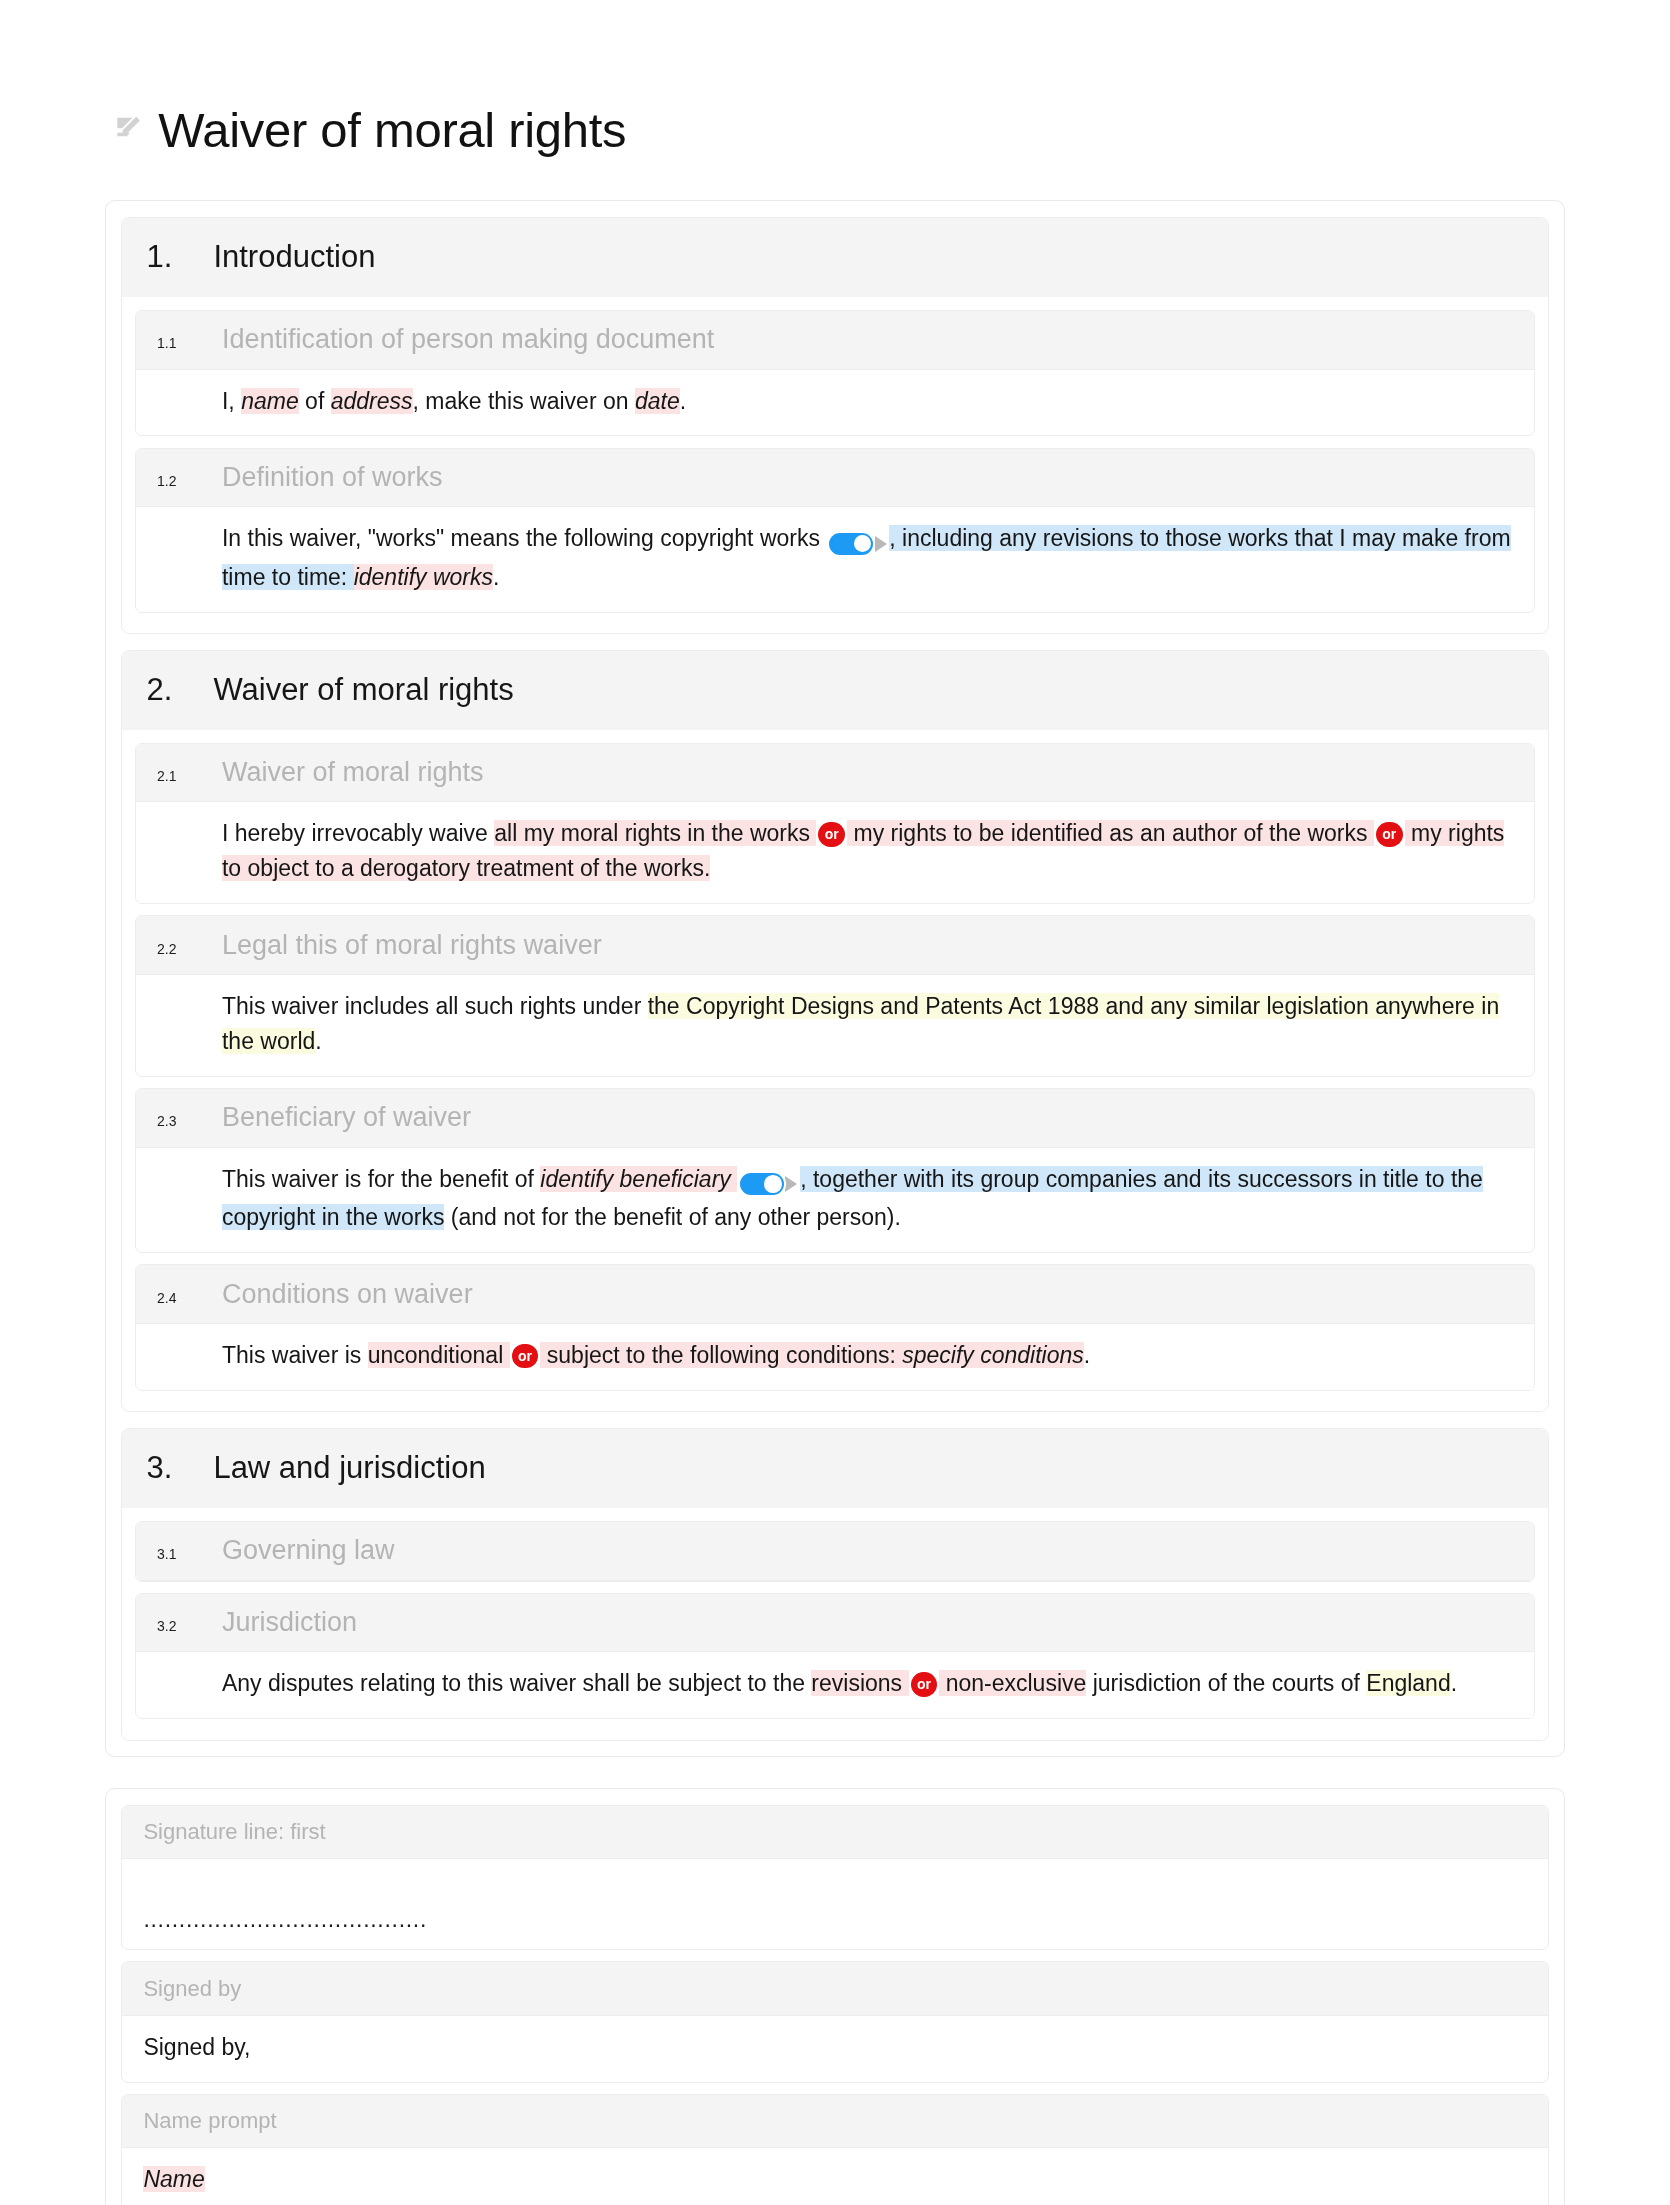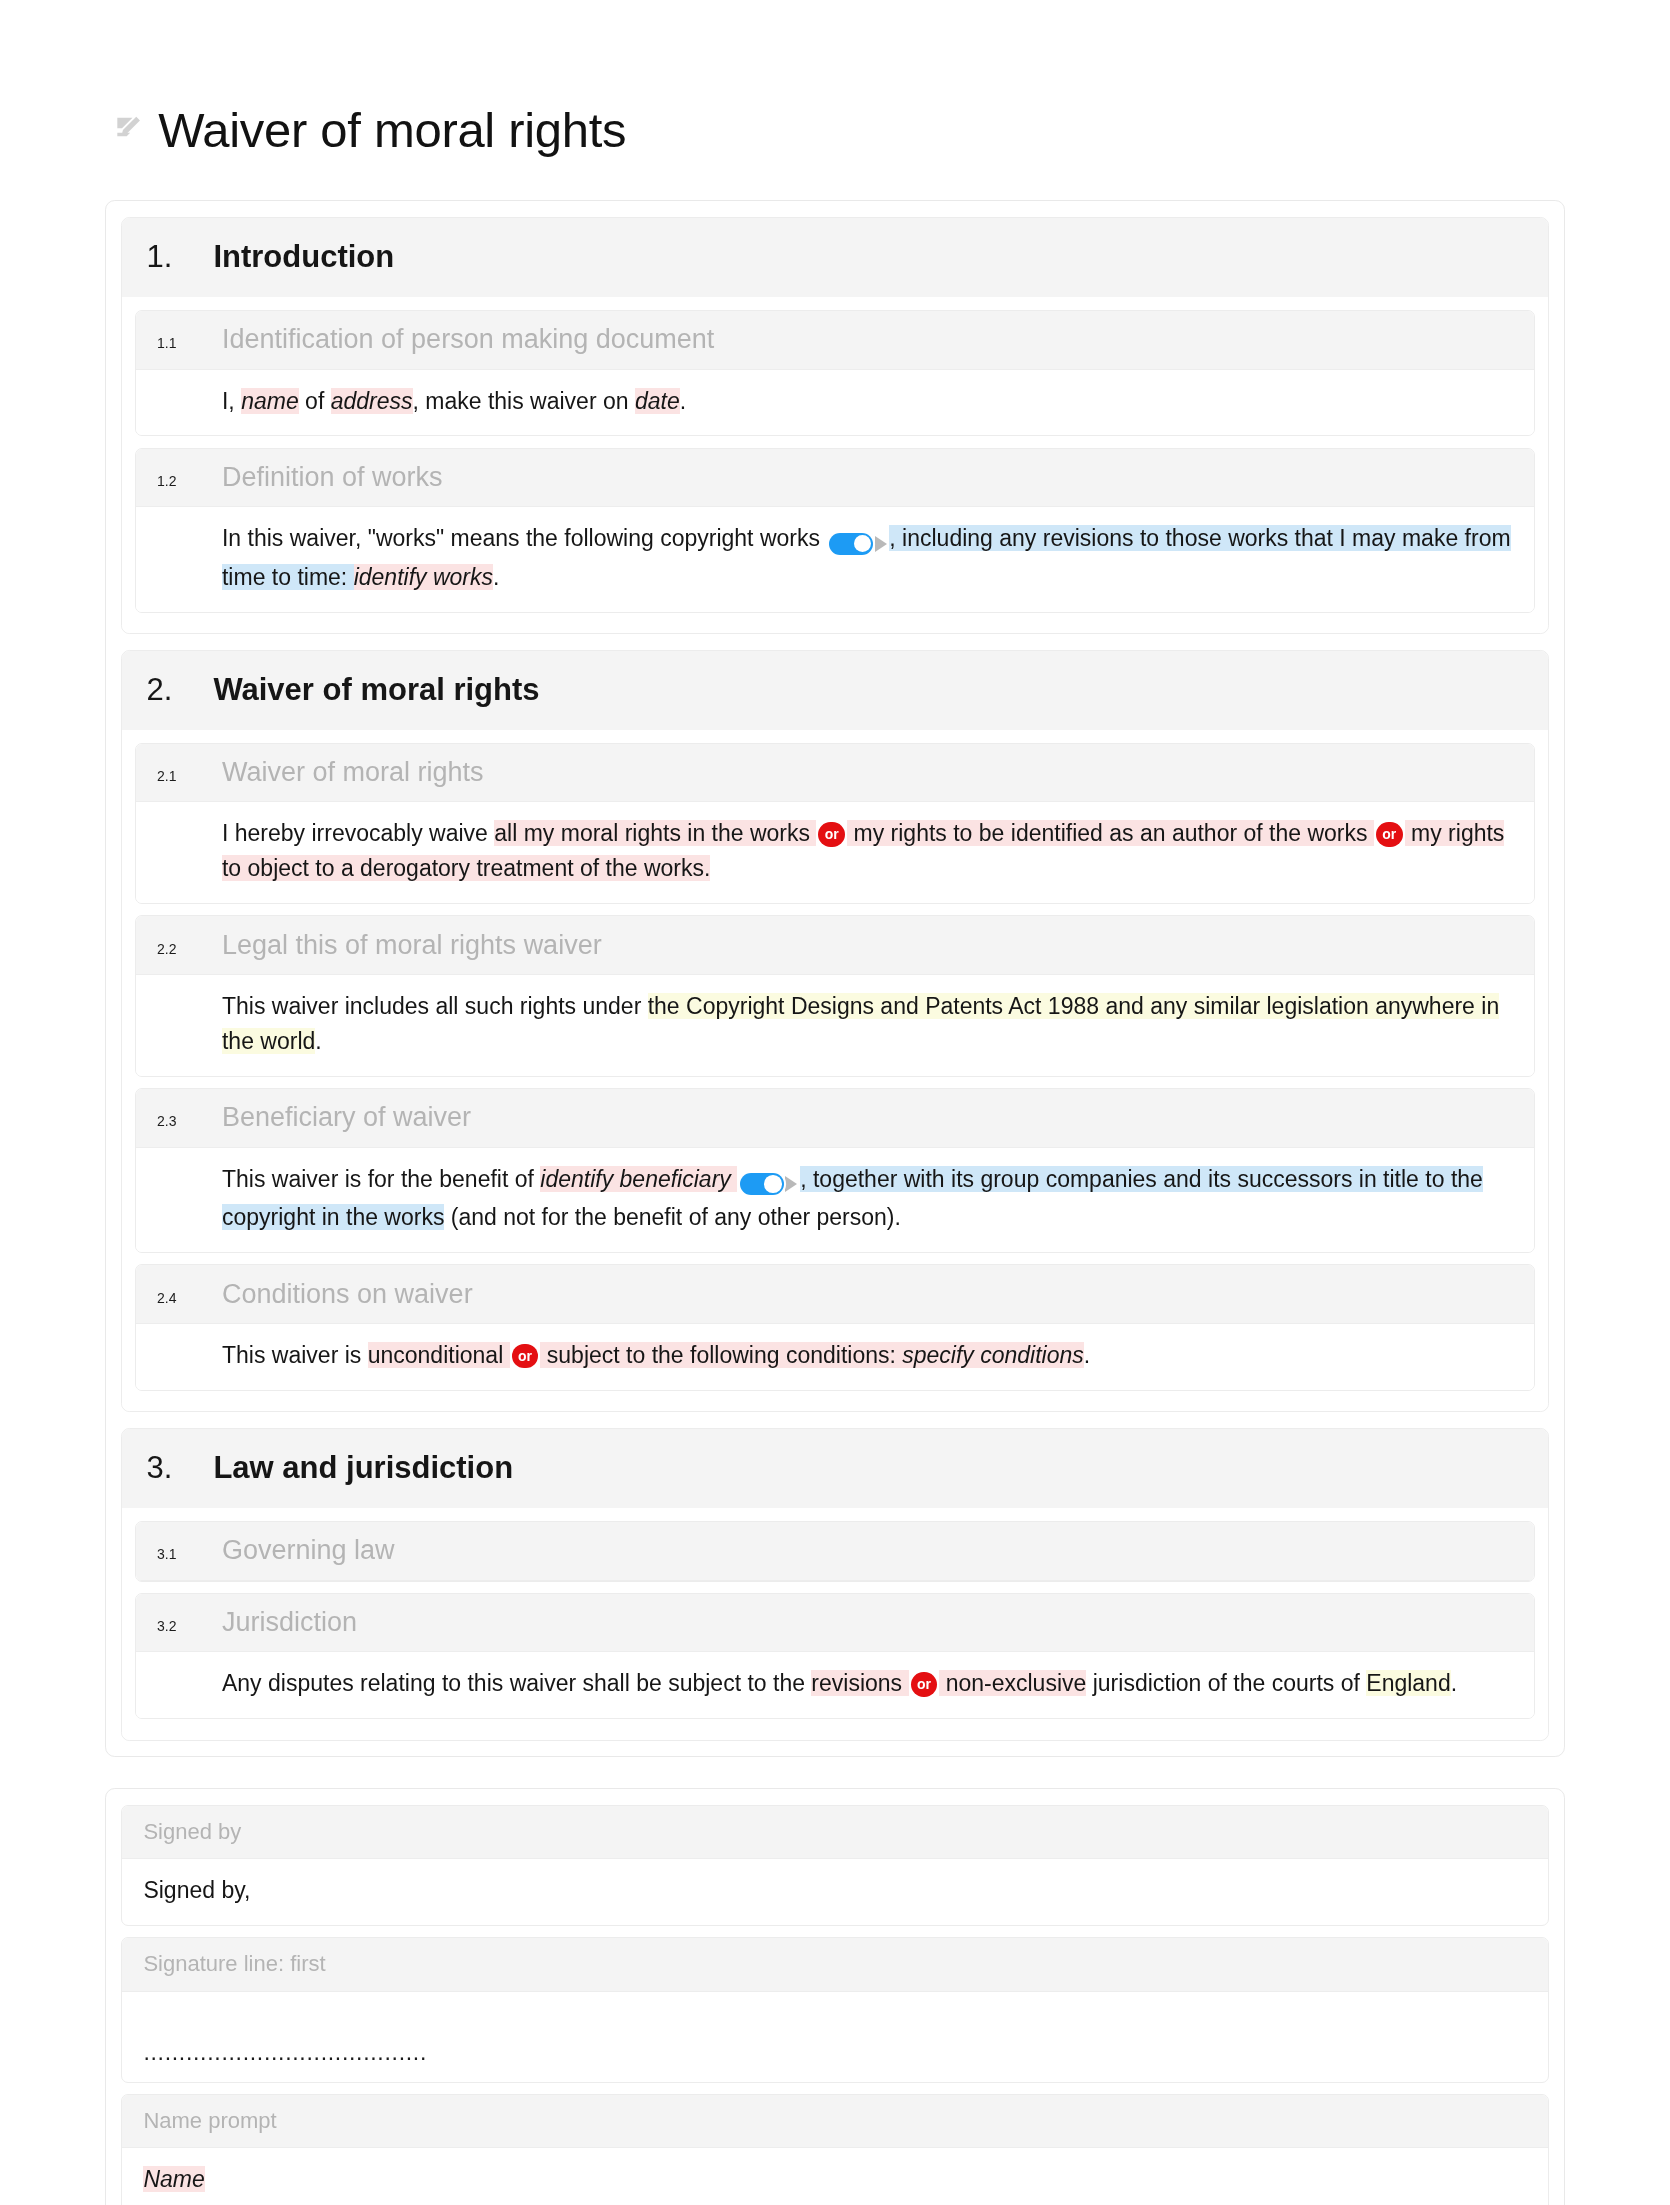--- a/index.html
+++ b/index.html
@@ -72,21 +72,21 @@
   }
   .section-num {
     font-size: 31px;
     font-weight: 400;
     color: #161616;
     width: 67px;
     flex: 0 0 auto;
   }
   .section-title {
     font-size: 31px;
-    font-weight: 700;
+    font-weight: 400;
     color: #161616;
   }
   .section-clauses { padding: 12.6px; background: #ffffff; }
 
   
   .clause {
     border: 1.4px solid #ececec;
     border-radius: 7px;
     background: #ffffff;
     overflow: hidden;
@@ -319,29 +319,29 @@
             <div class="clause-body">
               <div class="clause-text"><span>Any disputes relating to this waiver shall be subject to the </span><span class="hl-pink">revisions </span><span class="or-badge">or</span><span class="hl-pink"> non-exclusive</span><span> jurisdiction of the courts of </span><span class="hl-yellow">England</span><span>.</span></div>
             </div>
           </div>
         </div>
       </div>
     </div>
 
   <div class="signature-block" id="signature-root">
       <div class="sig-clause">
-        <div class="sig-head"><span class="sig-label">Signed by</span></div>
-        <div class="sig-body"><span>Signed by,</span></div>
-      </div>
-      <div class="sig-clause">
         <div class="sig-head"><span class="sig-label">Signature line: first</span></div>
         <div class="sig-body tall">
           <div class="dotted-line">........................................</div>
         </div>
       </div>
       <div class="sig-clause">
+        <div class="sig-head"><span class="sig-label">Signed by</span></div>
+        <div class="sig-body"><span>Signed by,</span></div>
+      </div>
+      <div class="sig-clause">
         <div class="sig-head"><span class="sig-label">Name prompt</span></div>
         <div class="sig-body"><span class="ph">Name</span></div>
       </div>
     </div>
 
 </div>
 
 
 </body></html>

